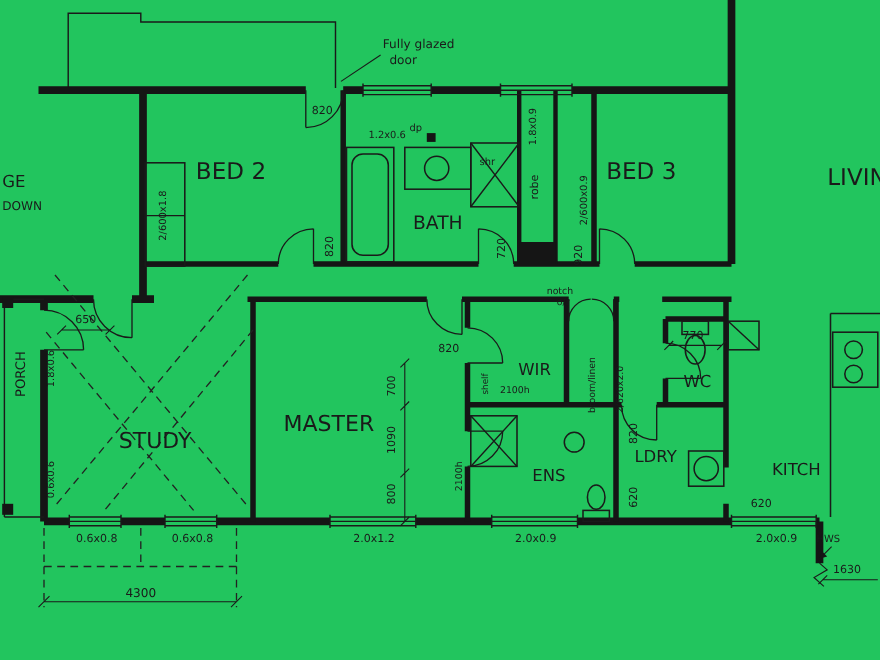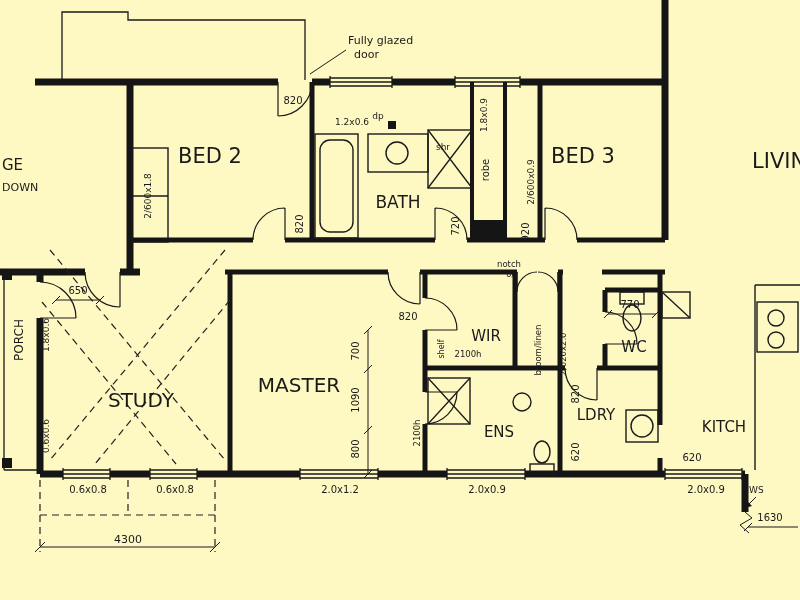--- a/index.html
+++ b/index.html
@@ -1,16 +1,16 @@
 <!DOCTYPE html>
 <html><head>
 <meta charset="utf-8">
 <style>
   html,body{margin:0;padding:0;background:#fff;}
-  #stage{position:relative;width:800px;height:600px;background:#fef9c3;overflow:hidden;}
+  #stage{position:relative;width:800px;height:600px;background:#22c55e;overflow:hidden;}
   svg{display:block;}
   svg text{font-family:"DejaVu Sans",sans-serif;fill:#1a1a1a;}
   .wall{stroke:#151515;fill:none;}
   .thin{stroke:#1a1a1a;fill:none;stroke-width:1.3;}
   .arc{stroke:#1a1a1a;fill:none;stroke-width:1.2;}
   .fix{stroke:#1a1a1a;fill:none;stroke-width:1.4;}
   .dash{stroke:#222;fill:none;stroke-width:1.2;stroke-dasharray:7 5;}
   .dim{stroke:#1a1a1a;fill:none;stroke-width:1;}
   .fill{fill:#151515;stroke:none;}
 </style>

